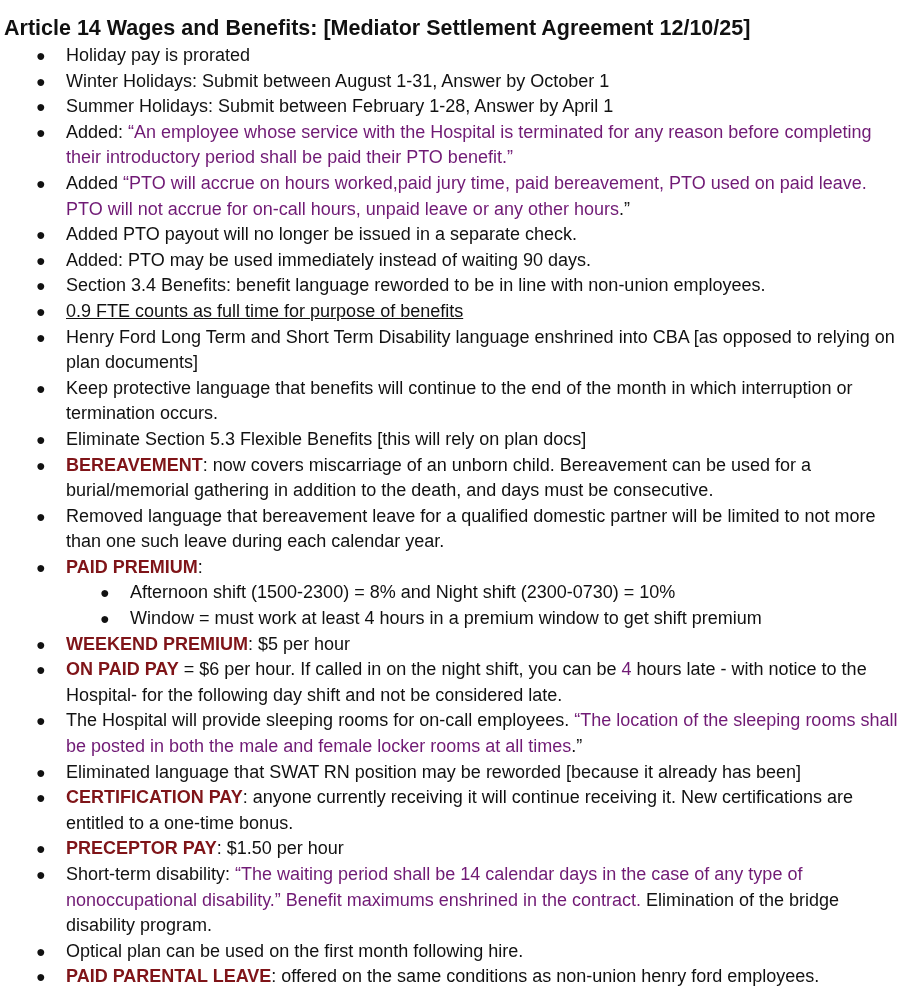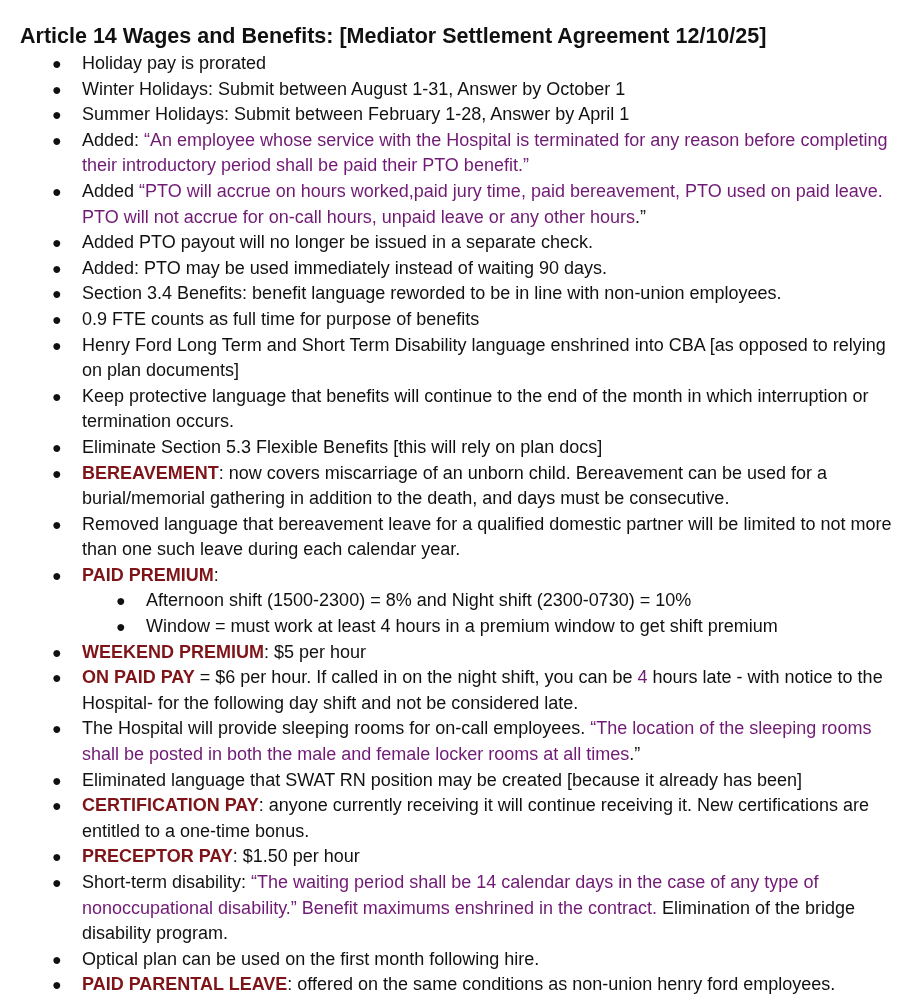--- a/index.html
+++ b/index.html
@@ -1,41 +1,41 @@
 <!DOCTYPE html>
 <html><head>
 <meta charset="utf-8">
 <style>
   html, body { margin: 0; padding: 0; background: #ffffff; }
   body {
     width: 907px; height: 1001px; overflow: hidden;
     font-family: "Liberation Sans", sans-serif;
     color: #111111;
   }
-  .doc { padding: 22px 0 0 4px; margin-left: 16px; }
+  .doc { padding: 14px 0 0 4px; }
   .title {
     font-weight: bold; font-size: 21.5px; line-height: 28px;
     margin: 0 0 1px 0; color: #111;
   }
   ul.lvl1 { list-style: none; margin: 0; padding: 0; }
   ul.lvl1 > li {
     position: relative; padding-left: 62px;
     font-size: 18px; line-height: 25.6px; padding-right: 6px;
   }
   ul.lvl1 > li > .bullet {
     position: absolute; left: 32px; top: 0; font-size: 16px;
   }
   ul.lvl2 { list-style: none; margin: 0; padding: 0; }
   ul.lvl2 > li {
     position: relative; padding-left: 64px; font-size: 18px; line-height: 25.6px;
   }
   ul.lvl2 > li > .bullet { position: absolute; left: 34px; top: 0; font-size: 16px; }
   .quote { color: #701a75; }
   .red { color: #7f1418; font-weight: bold; text-align: center; }
-  .ul { }
+  .ul { text-decoration: underline; }
 </style>
 </head>
 <body>
 
 <div class="doc">
   <div class="title">Article 14 Wages and Benefits: [Mediator Settlement Agreement 12/10/25]</div>
   <ul class="lvl1" id="list">
       <li><span class="bullet">●</span><span>Holiday pay is prorated</span></li>
       <li><span class="bullet">●</span><span>Winter Holidays: Submit between August 1-31, Answer by October 1</span></li>
       <li><span class="bullet">●</span><span>Summer Holidays: Submit between February 1-28, Answer by April 1</span></li>
@@ -50,20 +50,20 @@
       <li><span class="bullet">●</span><span>Eliminate Section 5.3 Flexible Benefits [this will rely on plan docs]</span></li>
       <li><span class="bullet">●</span><span class="red">BEREAVEMENT</span><span>: now covers miscarriage of an unborn child. Bereavement can be used for a burial/memorial gathering in addition to the death, and days must be consecutive.</span></li>
       <li><span class="bullet">●</span><span>Removed language that bereavement leave for a qualified domestic partner will be limited to not more than one such leave during each calendar year.</span></li>
       <li><span class="bullet">●</span><span class="red">PAID PREMIUM</span><span>:</span><ul class="lvl2">
           <li><span class="bullet">●</span><span>Afternoon shift (1500-2300) = 8% and Night shift (2300-0730) = 10%</span></li>
           <li><span class="bullet">●</span><span>Window = must work at least 4 hours in a premium window to get shift premium</span></li>
         </ul></li>
       <li><span class="bullet">●</span><span class="red">WEEKEND PREMIUM</span><span>: $5 per hour</span></li>
       <li><span class="bullet">●</span><span class="red">ON PAID PAY</span><span> = $6 per hour. If called in on the night shift, you can be </span><span class="quote">4</span><span> hours late - with notice to the Hospital- for the following day shift and not be considered late.</span></li>
       <li><span class="bullet">●</span><span>The Hospital will provide sleeping rooms for on-call employees. </span><span class="quote">“The location of the sleeping rooms shall be posted in both the male and female locker rooms at all times</span><span>.”</span></li>
-      <li><span class="bullet">●</span><span>Eliminated language that SWAT RN position may be created [because it already has been]</span></li>
+      <li><span class="bullet">●</span><span>Eliminated language that SWAT RN position may be reworded [because it already has been]</span></li>
       <li><span class="bullet">●</span><span class="red">CERTIFICATION PAY</span><span>: anyone currently receiving it will continue receiving it. New certifications are entitled to a one-time bonus.</span></li>
       <li><span class="bullet">●</span><span class="red">PRECEPTOR PAY</span><span>: $1.50 per hour</span></li>
       <li><span class="bullet">●</span><span>Short-term disability: </span><span class="quote">“The waiting period shall be 14 calendar days in the case of any type of nonoccupational disability.” Benefit maximums enshrined in the contract.</span><span> Elimination of the bridge disability program.</span></li>
       <li><span class="bullet">●</span><span>Optical plan can be used on the first month following hire.</span></li>
       <li><span class="bullet">●</span><span class="red">PAID PARENTAL LEAVE</span><span>: offered on the same conditions as non-union henry ford employees.</span></li>
     </ul>
 </div>
 
 </body></html>

